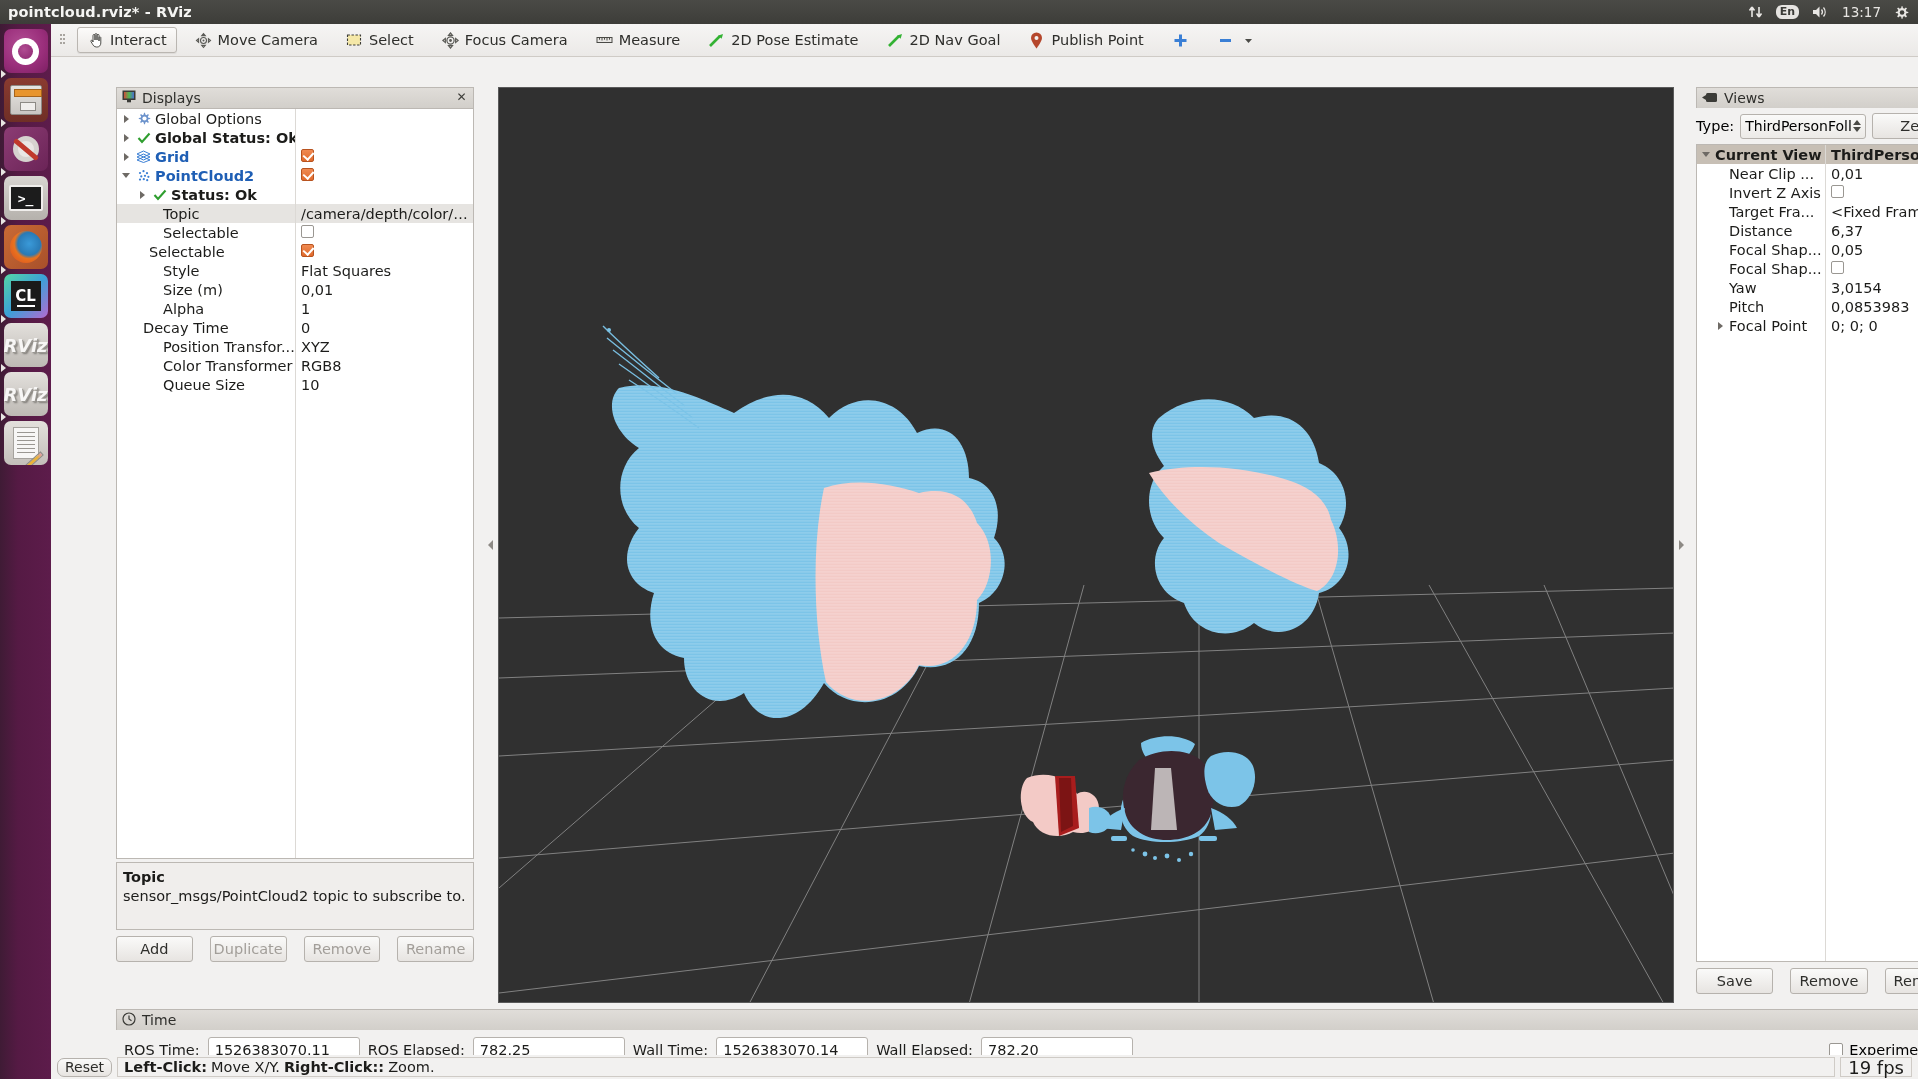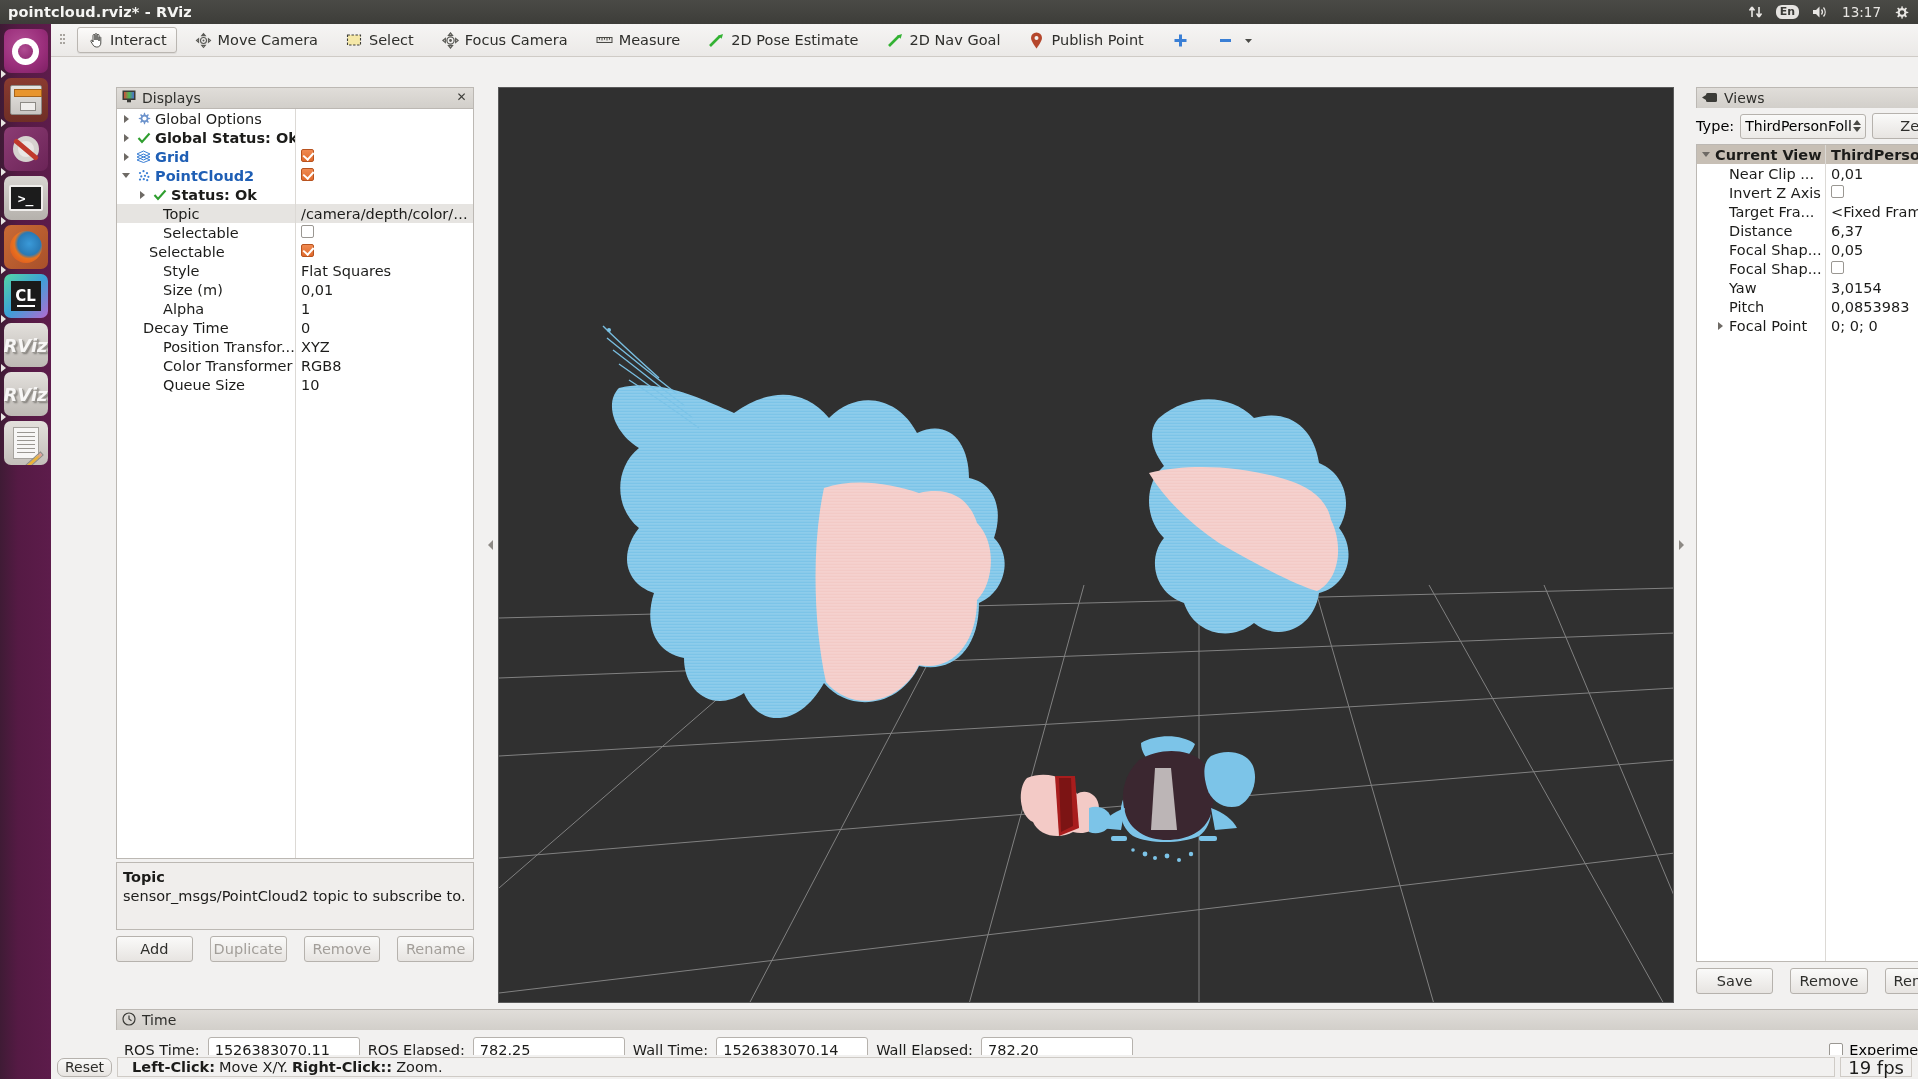--- a/index.html
+++ b/index.html
@@ -257,21 +257,21 @@
     position:absolute; left:0; top:1031px; width:1867px; height:24px;
     background:#f2f1f0; display:flex; align-items:center; gap:5px; padding:0 6px;
   }
   .sb-reset {
     height:19px; padding:0 7px; font-size:14px; color:#2e2e2b;
     background: linear-gradient(to bottom,#fafaf9 0%,#e7e4e1 100%);
     border:1px solid #b6b2ad; border-radius:7px; display:flex; align-items:center;
   }
   .sb-msg {
     flex:1; height:20px; border:1px solid #cfcbc6; background:#f2f1f0;
-    display:flex; align-items:center; padding:0 14px; font-size:14.5px; color:#1c1c1a; gap:4px;
+    display:flex; align-items:center; padding:0 6px; font-size:14.5px; color:#1c1c1a; gap:4px;
   }
   .sb-fps {
     height:20px; border:1px solid #cfcbc6; background:#f2f1f0;
     display:flex; align-items:center; padding:0 7px; font-size:18px; color:#1c1c1a;
   }
 
   
   .grid-svg, .cloud-svg { position:absolute; left:0; top:0; }
 </style>
 </head>

